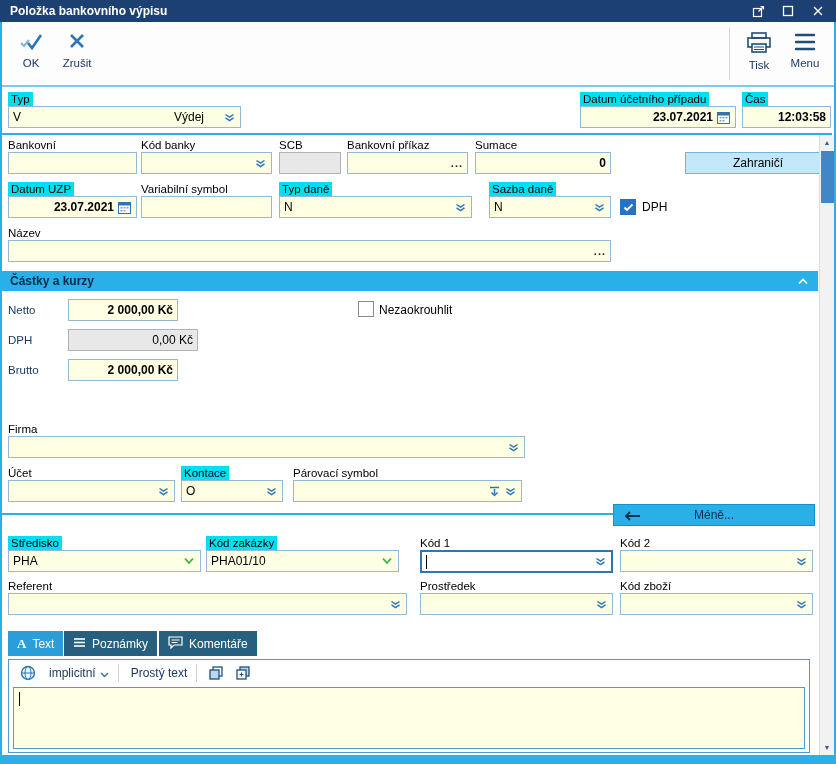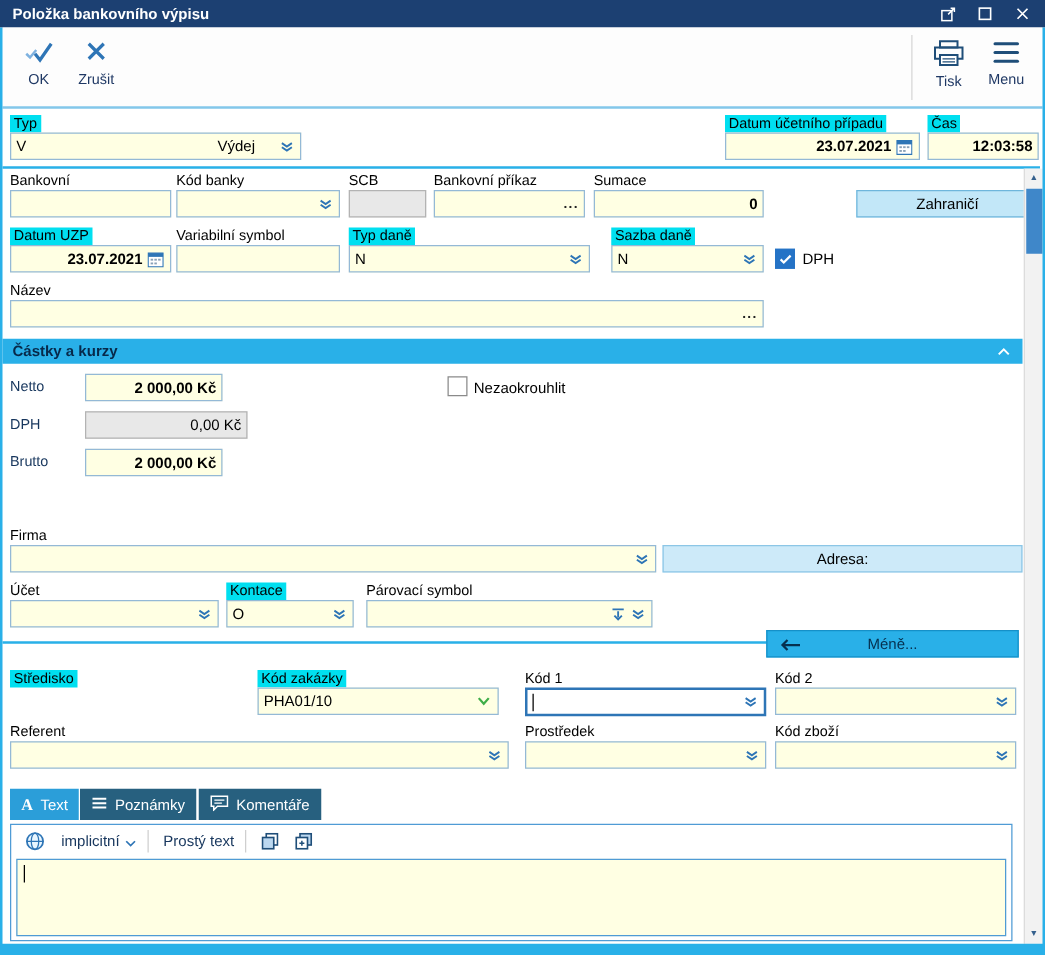--- a/index.html
+++ b/index.html
@@ -283,23 +283,20 @@
     <span class="val"></span>
     <button class="icbtn">
         <svg width="11" height="9" viewBox="0 0 11 9">
           <g fill="none" stroke="#2e75b6" stroke-width="1.5">
             <path d="M1.5 1.5 L5.5 4.2 L9.5 1.5"></path>
             <path d="M1.5 4.8 L5.5 7.5 L9.5 4.8"></path>
           </g>
         </svg>
       </button>
   </div>
-  <div class="adresa" style="left:530px;top:436px;width:288px;height:22px">
-    <span>Adresa:</span>
-  </div>
 
   <div class="lbl" style="left:8px;top:466px">Účet</div>
   <div class="fld" style="left:8px;top:480px;width:167px">
     <span class="val"></span>
     <button class="icbtn">
         <svg width="11" height="9" viewBox="0 0 11 9">
           <g fill="none" stroke="#2e75b6" stroke-width="1.5">
             <path d="M1.5 1.5 L5.5 4.2 L9.5 1.5"></path>
             <path d="M1.5 4.8 L5.5 7.5 L9.5 4.8"></path>
           </g>
@@ -342,20 +339,28 @@
 
   <div class="hsep" style="left:2px;top:513px;width:612px"></div>
   <button class="btn-cyan" style="left:613px;top:504px;width:202px;height:22px">
     <span class="arrow"><svg width="20" height="12" viewBox="0 0 20 12">
           <path d="M18 6 H4 M8 2 L4 6 L8 10" stroke="#06304f" stroke-width="1.8" fill="none"></path>
         </svg></span>
     <span>Méně...</span>
   </button>
 
   <div class="lblc" style="left:8px;top:536px">Středisko</div>
+  <div class="fld" style="left:8px;top:550px;width:193px">
+    <span class="val">PHA</span>
+    <button class="icbtn">
+        <svg width="12" height="8" viewBox="0 0 12 8">
+          <path d="M2 1.5 L6 6 L10 1.5" fill="none" stroke="#3fae49" stroke-width="1.8"></path>
+        </svg>
+      </button>
+  </div>
 
   <div class="lblc" style="left:206px;top:536px">Kód zakázky</div>
   <div class="fld" style="left:206px;top:550px;width:193px">
     <span class="val">PHA01/10</span>
     <button class="icbtn">
         <svg width="12" height="8" viewBox="0 0 12 8">
           <path d="M2 1.5 L6 6 L10 1.5" fill="none" stroke="#3fae49" stroke-width="1.8"></path>
         </svg>
       </button>
   </div>

